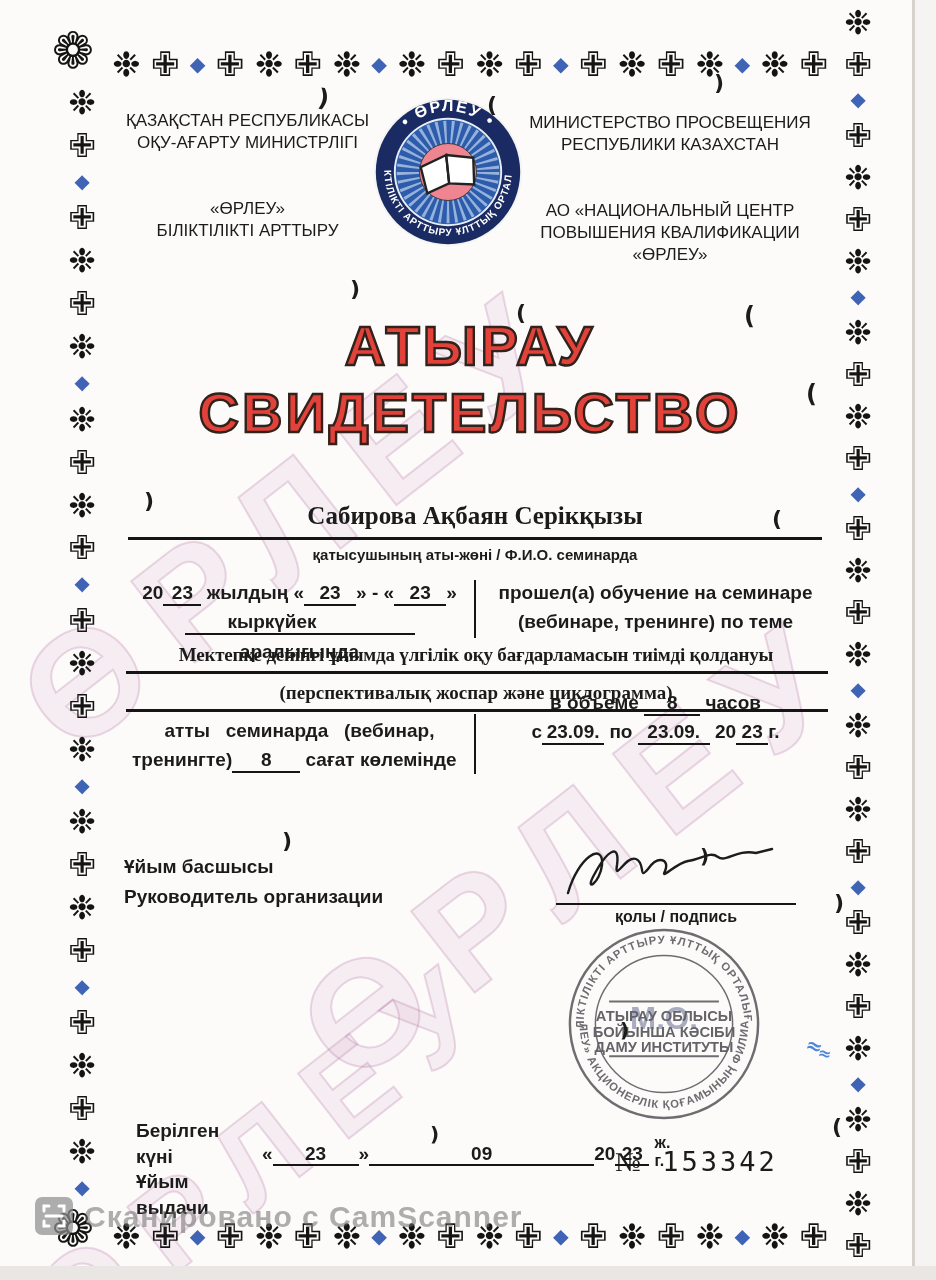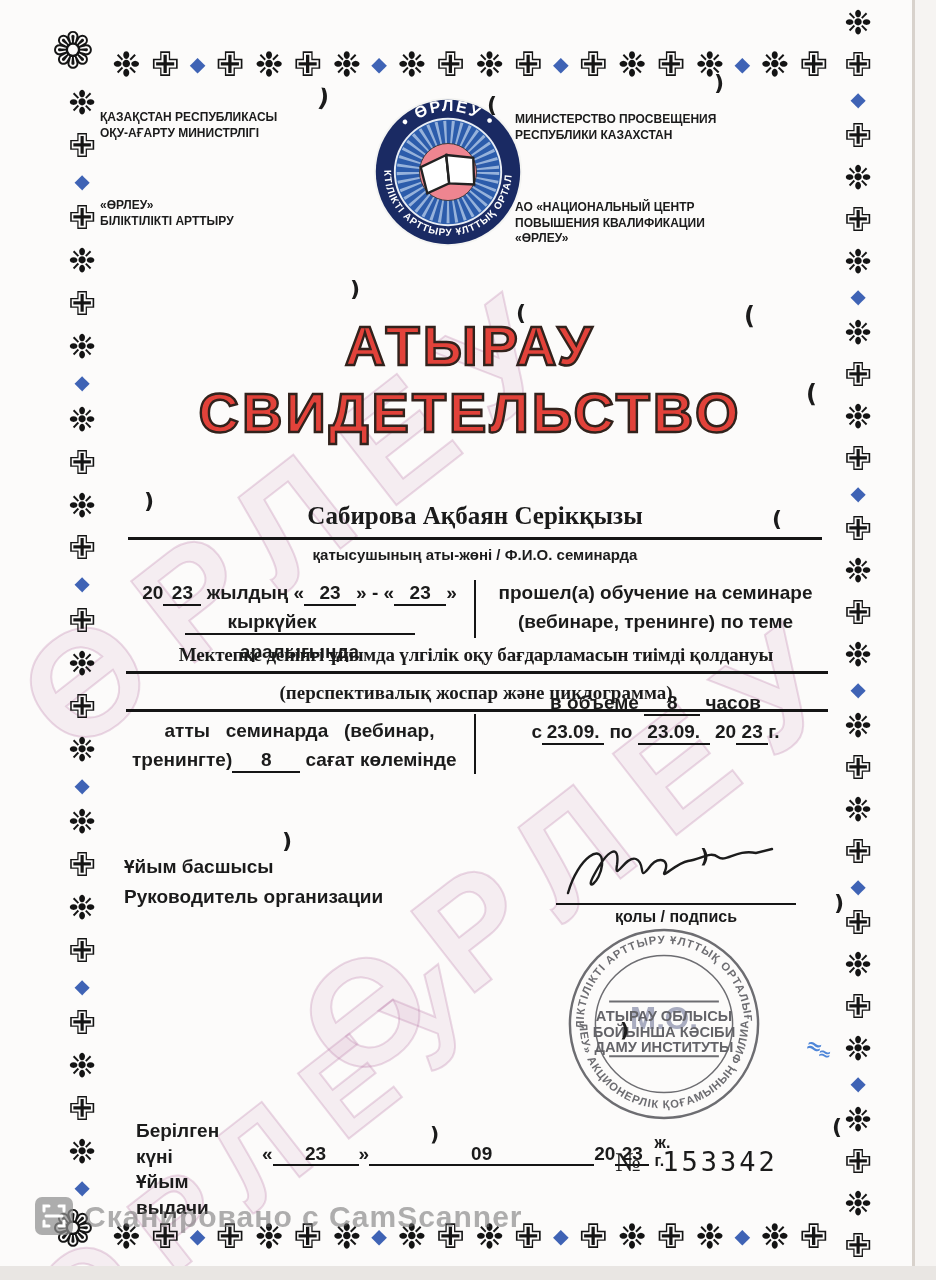--- a/index.html
+++ b/index.html
@@ -16,21 +16,21 @@
   
   .h-border{display:flex;justify-content:space-between;align-items:center;
             font-family:"DejaVu Sans",sans-serif;color:#141414;font-size:34px;line-height:1;overflow:hidden;}
   .v-border{display:flex;flex-direction:column;justify-content:space-between;align-items:center;
             font-family:"DejaVu Sans",sans-serif;color:#141414;font-size:33px;line-height:1;overflow:hidden;}
   .h-border span,.v-border span{display:block;}
   .acc{color:#3f63b5;font-size:.6em;}
   .corner{font-family:"DejaVu Sans",sans-serif;color:#141414;font-size:50px;line-height:1;}
 
   
-  .org{font-size:12px;font-weight:bold;line-height:1.3;text-align:left;}
+  .org{font-size:17px;font-weight:normal;line-height:1.3;text-align:center;}
 
   
   .cert-title{width:720px;text-align:center;font-weight:bold;letter-spacing:3px;
               color:#e2423a;-webkit-text-stroke:2.4px #31221c;
               text-shadow:0 0 1px #31221c;font-size:56px;line-height:1.0;}
 
   .body-line{font-size:19px;font-weight:bold;line-height:1.55;}
   .u{display:inline-block;border-bottom:2px solid #151515;text-align:center;line-height:1.1;}
   .rule{background:#151515;}
   .vdiv{width:2px;background:#151515;}

